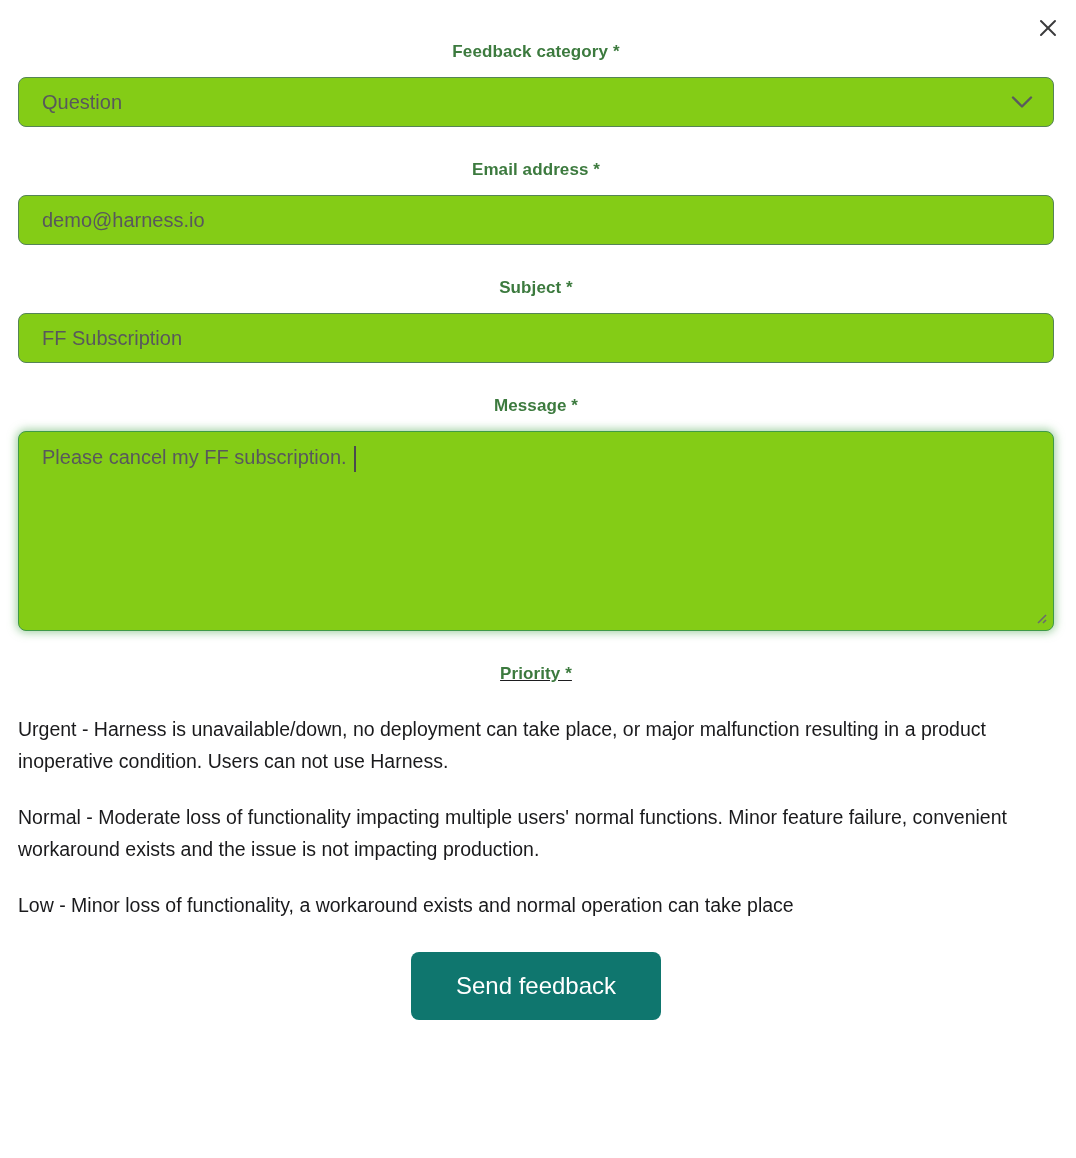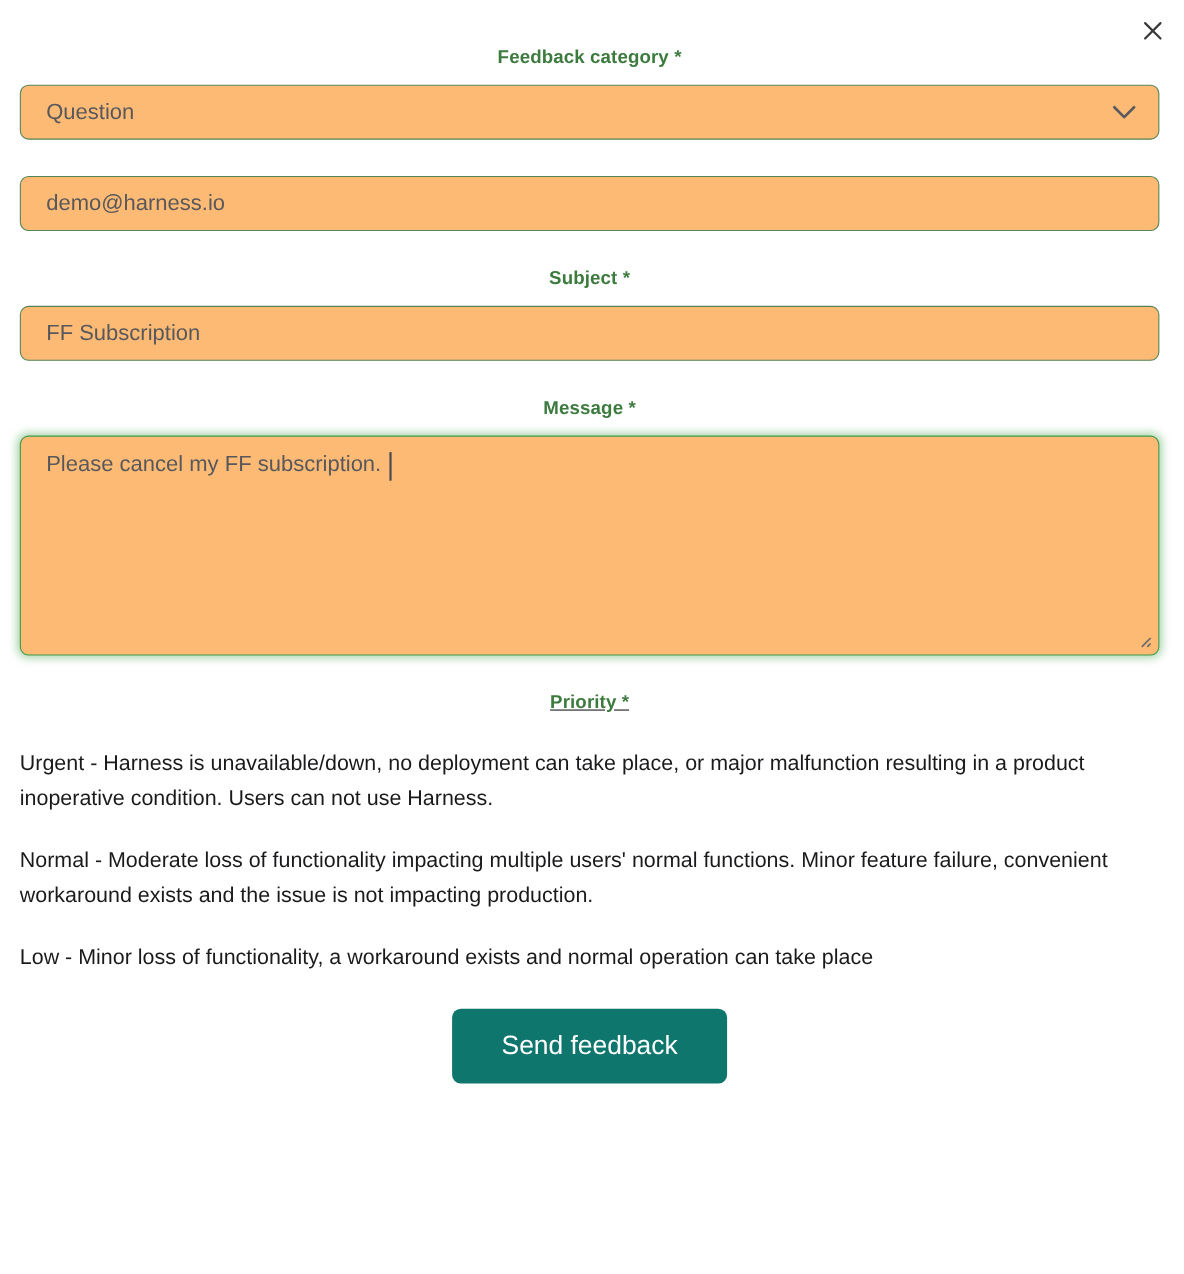--- a/index.html
+++ b/index.html
@@ -38,21 +38,21 @@
     font-weight: bold;
     color: #3c7a3e;
     margin-bottom: 15px;
     letter-spacing: 0.1px;
   }
   .control {
     width: 1036px;
     height: 50px;
     border: 1px solid #558457;
     border-radius: 8px;
-    background: #fdba74;
+    background: #84cc16;
     display: flex;
     align-items: center;
     padding: 0 20px 0 23px;
     font-size: 20px;
     color: #58585c;
     position: relative;
     cursor: text;
   }
   .control.select { cursor: pointer; }
   .control .chev {
@@ -119,20 +119,21 @@
     <label>Feedback category *</label>
     <div class="control select">
       <span>Question</span>
       <svg class="chev" width="22" height="13" viewBox="0 0 22 13">
         <polyline points="2,2 11,11 20,2" fill="none" stroke="#5a5a5e" stroke-width="2.4" stroke-linecap="round" stroke-linejoin="round"></polyline>
       </svg>
     </div>
   </div>
 
   <div class="field">
+    <label>Email address *</label>
     <div class="control">
       <span>demo@harness.io</span>
     </div>
   </div>
 
   <div class="field">
     <label>Subject *</label>
     <div class="control">
       <span>FF Subscription</span>
     </div>

